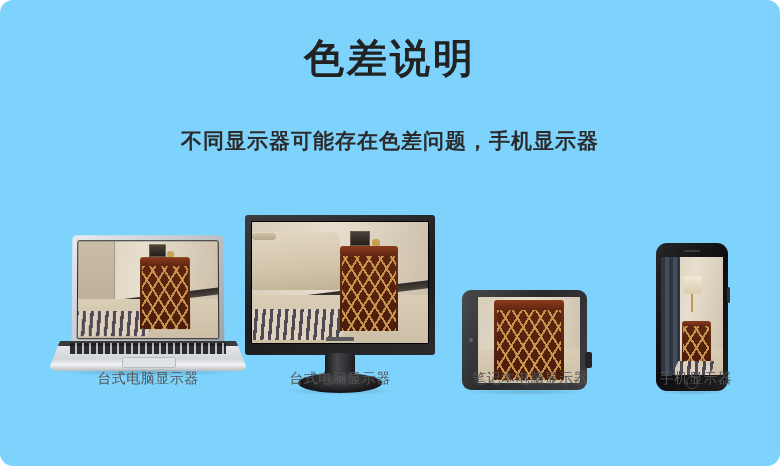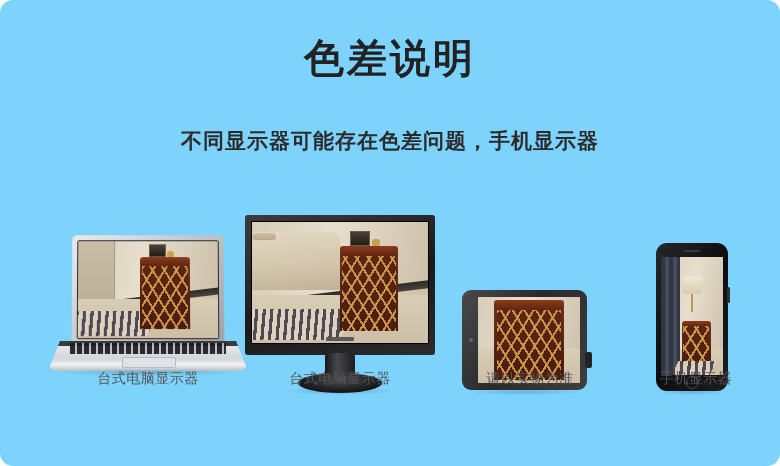--- a/index.html
+++ b/index.html
@@ -474,16 +474,16 @@
         <div class="pn-home"></div>
         <div class="pn-side"></div>
       </div>
       <div class="pn-shadow"></div>
     </div>
 
   </div>
 
   <div class="caption" style="left:38px;">台式电脑显示器</div>
   <div class="caption" style="left:230px;">台式电脑显示器</div>
-  <div class="caption" style="left:420px;">请以实物为准</div>
+  <div class="caption" style="left:420px;">笔记本电脑显示器</div>
   <div class="caption" style="left:586px;">手机显示器</div>
 
 </div>
 
 </body></html>

